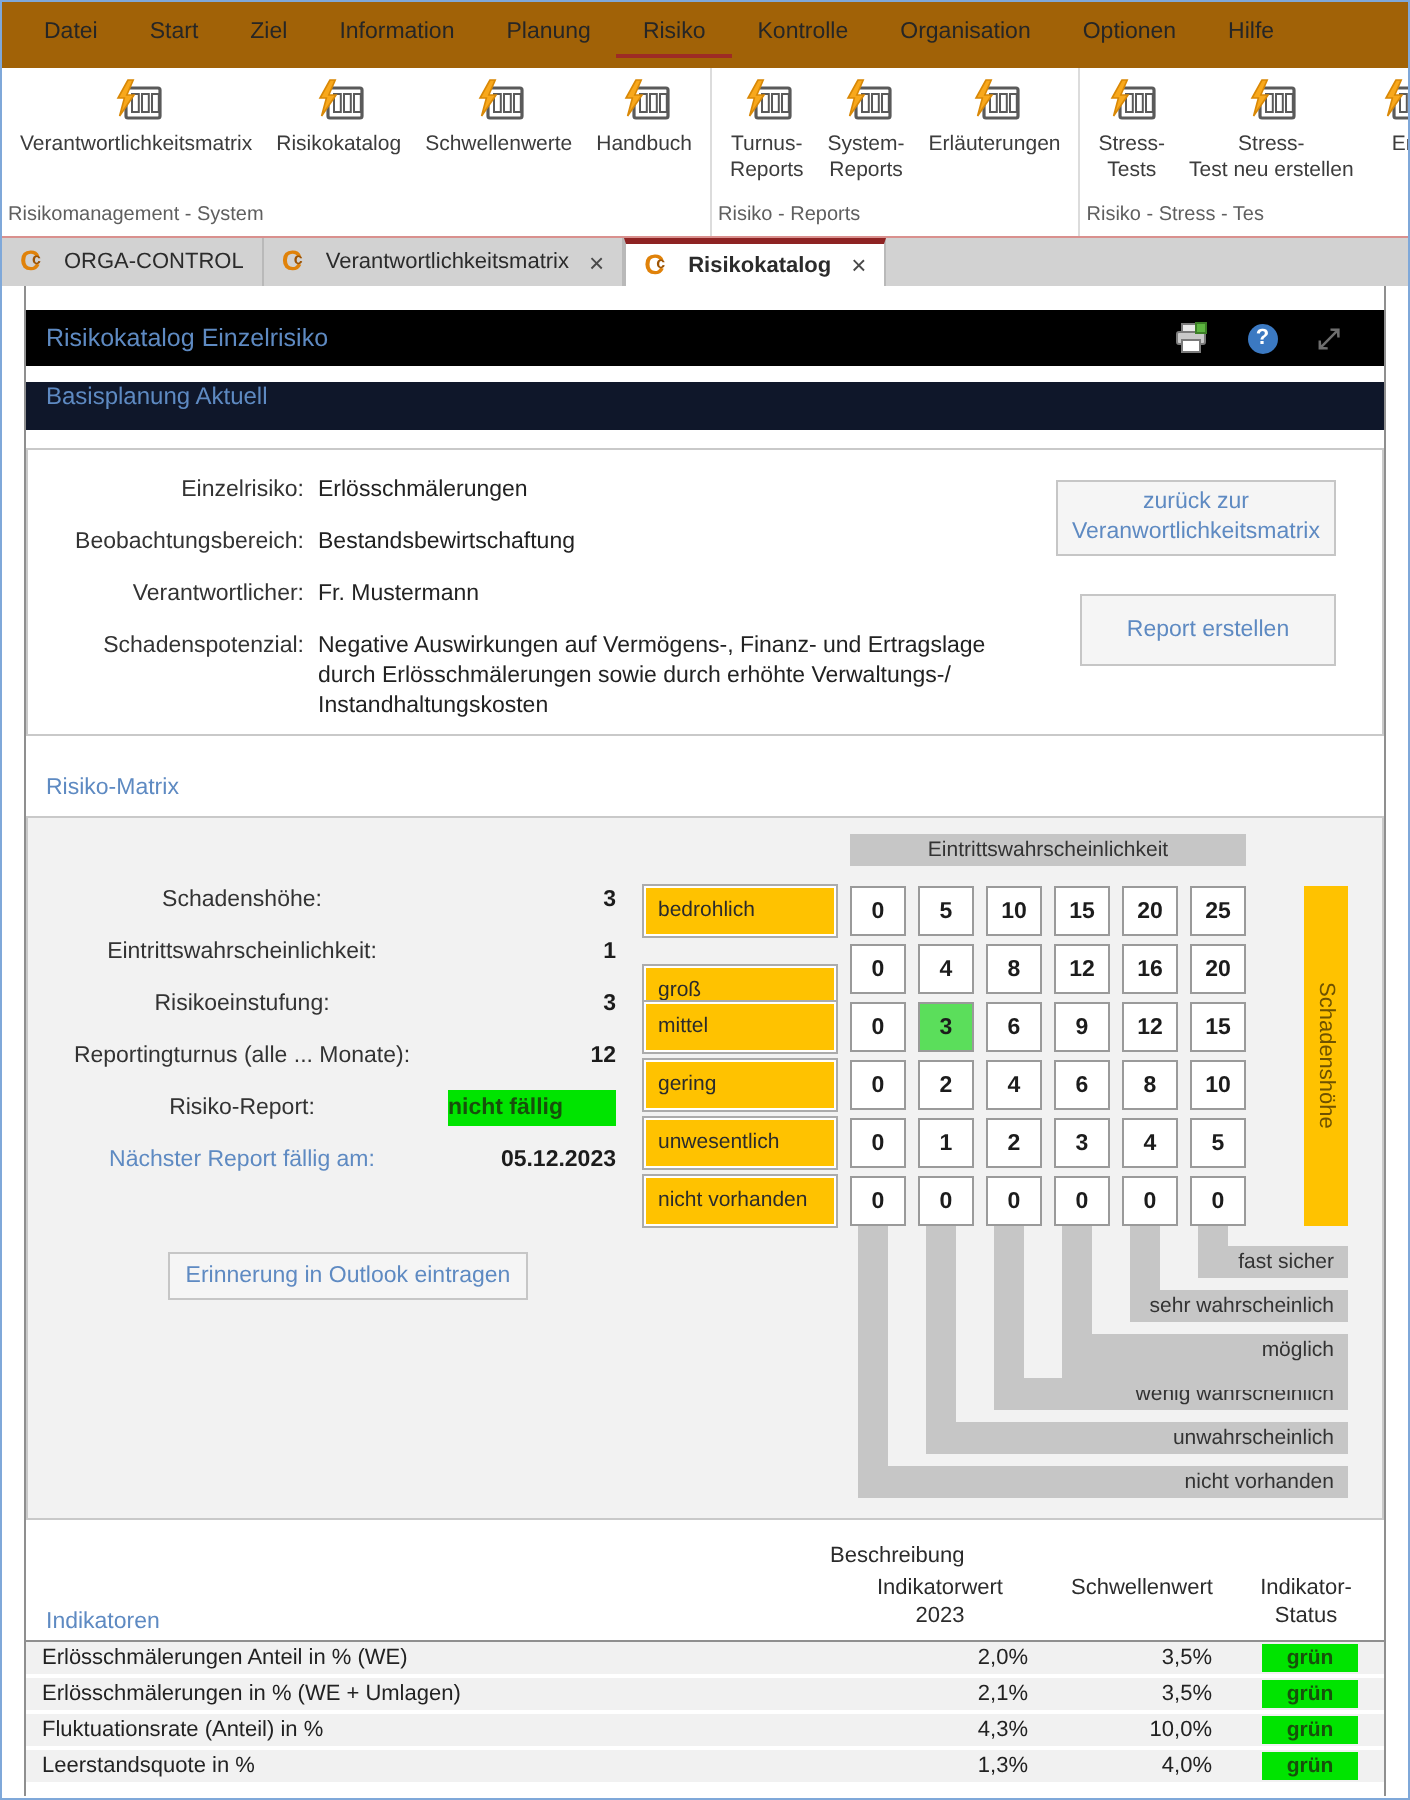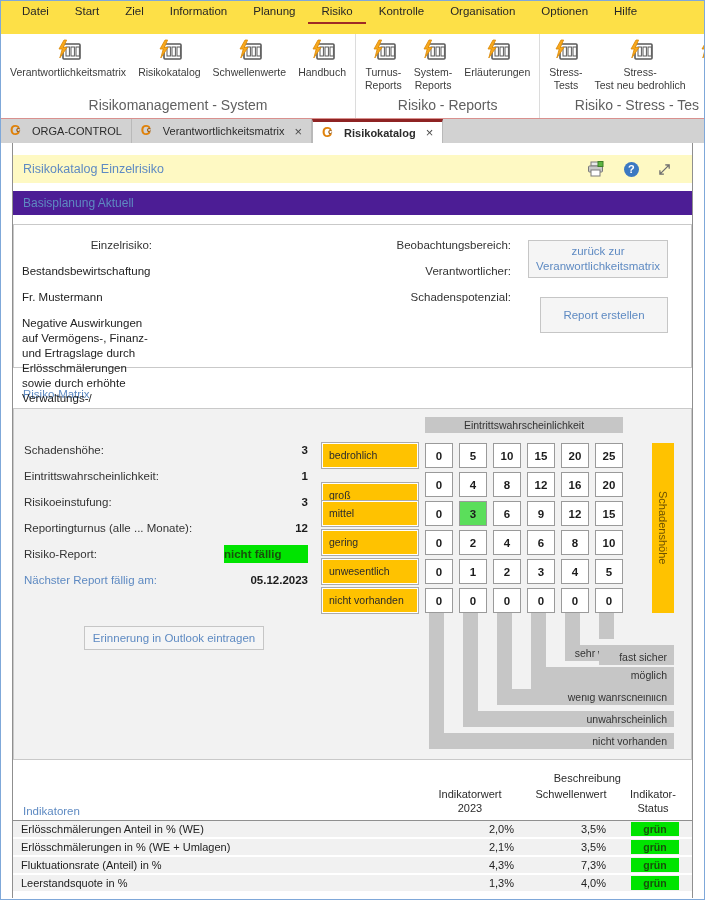--- a/index.html
+++ b/index.html
@@ -2,88 +2,88 @@
 <html><head>
 <meta charset="utf-8">
 <style>
   html,body{margin:0;padding:0}
   body{
     width:705px;height:900px;position:relative;overflow:hidden;
     background:#fff;border:1px solid #7FA8D9;box-sizing:border-box;
     font-family:"Liberation Sans",sans-serif;color:#2b2b2b;
   }
   
-  .menubar{display:flex;align-items:flex-start;height:33px;padding-left:8px;background:#fde047}
+  .menubar{display:flex;align-items:center;height:33px;padding-left:8px;background:#a16207}
   .menu-item{font-size:11.5px;color:#262626;padding:4px 13px 7px;white-space:nowrap;cursor:default}
   .menu-item.active{padding-bottom:5px;border-bottom:2px solid #9E2B25}
   
   .ribbon{height:84px;display:flex;overflow:hidden;border-bottom:1px solid #D9908E;background:#fff}
   .rgroup{display:flex;flex-direction:column;border-right:1px solid #DCDCDC;padding:0 3px;flex:0 0 auto}
   .rbuttons{flex:1;display:flex;align-items:flex-start;padding-top:3px}
   .rbtn{display:flex;flex-direction:column;align-items:center;padding:2px 6px;font-size:10.5px;
         color:#3c3c3c;text-align:center;line-height:13px;background:none;border:none;font-family:inherit;white-space:nowrap}
   .rbtn svg{margin-bottom:3px}
-  .rgroup-label{font-size:14px;color:#5f5f5f;text-align:center;padding:3px 0 5px;white-space:nowrap}
+  .rgroup-label{font-size:10px;color:#5f5f5f;padding:3px 0 5px;white-space:nowrap}
   
   .tabbar{height:24px;background:#D2D2D2;display:flex}
   .tab{display:flex;align-items:center;padding:0 9px;font-size:11px;color:#2b2b2b;
        border-right:1px solid #B9B9B9;box-sizing:border-box;gap:7px}
   .tab.active{background:#fff;font-weight:bold;border-top:3px solid #8E2323;border-left:1px solid #B9B9B9}
   .tab-close{color:#4a4a4a;font-size:13px;font-weight:normal;margin-left:3px}
   .oc-logo{position:relative;width:15px;height:14px;display:inline-block;flex:0 0 15px}
   .oc-big{position:absolute;left:0;top:-2px;font-size:14px;font-weight:bold;color:#E0820A}
   .oc-small{position:absolute;left:6px;top:1px;font-size:8px;font-weight:bold;color:#9c5303}
   
   .content{position:absolute;left:11px;top:142px;width:681px;bottom:1px;
            border-left:1px solid #8f8f8f;border-right:1px solid #8f8f8f;box-sizing:border-box;background:#fff}
-  .titlebar{margin-top:12px;height:28px;background:#fef9c3;display:flex;align-items:center;
+  .titlebar{margin-top:12px;height:28px;background:#000000;display:flex;align-items:center;
             justify-content:space-between;padding:0 10px}
   .title-text{color:#5E8AC2;font-size:12.5px}
   .hdr-icons{display:flex;gap:20px;align-items:center;margin-right:12px}
   .help-icon{width:15px;height:15px;border-radius:50%;background:#3B79C2;color:#fff;font-size:11px;
              font-weight:bold;display:flex;align-items:center;justify-content:center}
   .expand-icon{color:#6e6e6e;font-size:14px;font-weight:bold}
-  .subbar{margin-top:8px;height:24px;background:#4c1d95;display:flex;align-items:center;
+  .subbar{margin-top:8px;height:24px;background:#0f172a;display:flex;align-items:flex-start;
           padding:0 10px;color:#5E8AC2;font-size:12px}
   
   .detail-panel{margin:9px 0 0 0;height:144px;border:1px solid #C9C9C9;position:relative;background:#fff;box-sizing:border-box}
   .dt-grid{position:absolute;left:8px;top:13px;display:grid;grid-template-columns:130px 352px;
            column-gap:7px;row-gap:11px;font-size:11.5px;line-height:15px}
   .dt-label{text-align:right;color:#333}
   .dt-value{color:#222}
   .panel-btn{background:#F5F5F5;border:1px solid #C6C6C6;color:#5E8AC2;font-size:11.5px;
              font-family:inherit;line-height:15px;position:absolute;cursor:default}
   .btn-back{right:23px;top:15px;width:140px;height:38px}
   .btn-report{right:23px;top:72px;width:128px;height:36px}
   .section-label{margin:20px 0 0 10px;color:#5E8AC2;font-size:11.5px;height:16px}
   
   .matrix-panel{margin-top:4px;height:352px;border:1px solid #C9C9C9;background:#F2F2F2;position:relative;box-sizing:border-box}
   .mi-row{display:flex;align-items:center;height:26px;font-size:11.5px}
   #mx-info{position:absolute;left:10px;top:28px}
-  .mi-label{width:194px;text-align:left;color:#333}
+  .mi-label{width:194px;text-align:center;color:#333}
   .mi-label.link{color:#5E8AC2}
   .mi-value{width:84px;text-align:right;font-weight:bold;color:#1c1c1c;margin-left:6px}
   .mi-value.badge{background:#00E400;color:#17500b;text-align:left;height:18px;line-height:18px}
   .outlook-btn{left:70px;top:217px;width:180px;height:24px}
   .mx-viz{position:absolute;left:308px;top:8px;width:352px;height:338px}
   .mx-colheader{position:absolute;left:103px;top:0;width:198px;height:16px;background:#C6C6C6;
                 text-align:center;font-size:10.5px;color:#333;line-height:16px}
   .mx-label{position:absolute;left:0;width:96px;height:25px;background:#FFC200;border:1px solid #fff;
             outline:1px solid #ABABAB;font-size:10.5px;color:#2b2b2b;line-height:23px;padding-left:6px;box-sizing:border-box}
   .mx-cell{position:absolute;width:28px;height:25px;background:#fff;border:1px solid #9a9a9a;box-sizing:border-box;
            display:flex;align-items:center;justify-content:center;font-size:11.5px;font-weight:600;color:#1c1c1c}
   .mx-cell.hl{background:#5BDE5B}
   .mx-rowaxis{position:absolute;left:330px;top:26px;width:22px;height:170px;background:#FFC200;
               writing-mode:vertical-rl;font-size:11px;color:#6e5200;display:flex;align-items:center;justify-content:center}
   .conn-v,.conn-h{position:absolute;background:#C6C6C6}
   .conn-h{font-size:10.5px;color:#333;text-align:right;padding-right:7px;line-height:16px;box-sizing:border-box}
   
   .ind-section{margin-top:10px;font-size:11px}
   .ind-head{position:relative;height:50px}
-  .ih-besch{position:absolute;left:402px;width:206px;top:2px;text-align:right;color:#2b2b2b}
+  .ih-besch{position:absolute;left:402px;width:206px;top:2px;text-align:left;color:#2b2b2b}
   .ih-col{position:absolute;top:17px;text-align:center;line-height:14px;color:#2b2b2b}
   .ih-c1{left:402px;width:110px}
   .ih-c2{left:512px;width:92px}
   .ih-c3{left:604px;width:72px}
   .ind-title{position:absolute;left:10px;bottom:3px;color:#5E8AC2;font-size:11.5px}
   .ind-table{border-top:1px solid #8f8f8f}
   .ind-row{display:grid;grid-template-columns:1fr 110px 92px 74px;height:16px;align-items:center;
            background:#F1F1F1;border-bottom:2px solid #fff}
   .ir-name{padding-left:8px;color:#222}
   .ir-val,.ir-thr{text-align:right;padding-right:12px;color:#222}
@@ -204,21 +204,21 @@
         </button>
         <button class="rbtn">
           <svg width="27" height="24" viewBox="0 0 27 24">
             <rect x="8" y="5" width="17" height="15" rx="1" fill="#fff" stroke="#5a5a5a" stroke-width="1.6"></rect>
             <rect x="11" y="8" width="3.4" height="9" fill="#fff" stroke="#5a5a5a"></rect>
             <rect x="16" y="8" width="3.4" height="9" fill="#fff" stroke="#5a5a5a"></rect>
             <rect x="21" y="8" width="3.4" height="9" fill="#fff" stroke="#5a5a5a"></rect>
             <path d="M9 1 L4 10 H7.2 L4.8 19 L12 8.5 H8.4 L11.6 1 Z" fill="#F8A81C" stroke="#D98806" stroke-width="0.8"></path>
           </svg>
           <span>Stress-</span>
-          <span>Test neu bedrohlich</span>
+          <span>Test neu erstellen</span>
         </button>
         <button class="rbtn">
           <svg width="27" height="24" viewBox="0 0 27 24">
             <rect x="8" y="5" width="17" height="15" rx="1" fill="#fff" stroke="#5a5a5a" stroke-width="1.6"></rect>
             <rect x="11" y="8" width="3.4" height="9" fill="#fff" stroke="#5a5a5a"></rect>
             <rect x="16" y="8" width="3.4" height="9" fill="#fff" stroke="#5a5a5a"></rect>
             <rect x="21" y="8" width="3.4" height="9" fill="#fff" stroke="#5a5a5a"></rect>
             <path d="M9 1 L4 10 H7.2 L4.8 19 L12 8.5 H8.4 L11.6 1 Z" fill="#F8A81C" stroke="#D98806" stroke-width="0.8"></path>
           </svg>
           <span>Erl</span>
@@ -270,20 +270,21 @@
     </span>
   </div>
 
   <div class="subbar">
     <span>Basisplanung Aktuell</span>
   </div>
 
   <div class="detail-panel">
     <div class="dt-grid" id="dt-grid">
         <div class="dt-label">Einzelrisiko:</div>
+        <div class="dt-value">Erlösschmälerungen</div>
         <div class="dt-label">Beobachtungsbereich:</div>
         <div class="dt-value">Bestandsbewirtschaftung</div>
         <div class="dt-label">Verantwortlicher:</div>
         <div class="dt-value">Fr. Mustermann</div>
         <div class="dt-label">Schadenspotenzial:</div>
         <div class="dt-value">Negative Auswirkungen auf Vermögens-, Finanz- und Ertragslage durch Erlösschmälerungen sowie durch erhöhte Verwaltungs-/ Instandhaltungskosten</div>
       </div>
     <button class="panel-btn btn-back">zurück zur Veranwortlichkeitsmatrix</button>
     <button class="panel-btn btn-report">Report erstellen</button>
   </div>
@@ -367,21 +368,21 @@
         <div class="conn-h" style="left: 107px; top: 316px; width: 245px; height: 16px;">nicht vorhanden</div>
         <div class="conn-v" style="left: 141px; top: 196px; width: 15px; height: 114px;"></div>
         <div class="conn-h" style="left: 141px; top: 294px; width: 211px; height: 16px;">unwahrscheinlich</div>
         <div class="conn-v" style="left: 175px; top: 196px; width: 15px; height: 92px;"></div>
         <div class="conn-h" style="left: 175px; top: 272px; width: 177px; height: 16px;">wenig wahrscheinlich</div>
         <div class="conn-v" style="left: 209px; top: 196px; width: 15px; height: 70px;"></div>
         <div class="conn-h" style="left: 209px; top: 250px; width: 143px; height: 28px;">möglich</div>
         <div class="conn-v" style="left: 243px; top: 196px; width: 15px; height: 48px;"></div>
         <div class="conn-h" style="left: 243px; top: 228px; width: 109px; height: 16px;">sehr wahrscheinlich</div>
         <div class="conn-v" style="left: 277px; top: 196px; width: 15px; height: 26px;"></div>
-        <div class="conn-h" style="left: 277px; top: 206px; width: 75px; height: 16px; margin-top: 26px;">fast sicher</div>
+        <div class="conn-h" style="left: 277px; top: 206px; width: 75px; height: 16px;">fast sicher</div>
       </div>
   </div>
 
   <div class="ind-section">
     <div class="ind-head">
       <span class="ih-besch">Beschreibung</span>
       <span class="ih-col ih-c1">
         <span>Indikatorwert</span><br>
         <span>2023</span>
       </span>
@@ -407,21 +408,21 @@
           <div class="ir-name">Erlösschmälerungen in % (WE + Umlagen)</div>
           <div class="ir-val">2,1%</div>
           <div class="ir-thr">3,5%</div>
           <div class="ir-status">
             <span class="ir-badge">grün</span>
           </div>
         </div>
         <div class="ind-row">
           <div class="ir-name">Fluktuationsrate (Anteil) in %</div>
           <div class="ir-val">4,3%</div>
-          <div class="ir-thr">7,3%</div>
+          <div class="ir-thr">10,0%</div>
           <div class="ir-status">
             <span class="ir-badge">grün</span>
           </div>
         </div>
         <div class="ind-row">
           <div class="ir-name">Leerstandsquote in %</div>
           <div class="ir-val">1,3%</div>
           <div class="ir-thr">4,0%</div>
           <div class="ir-status">
             <span class="ir-badge">grün</span>

